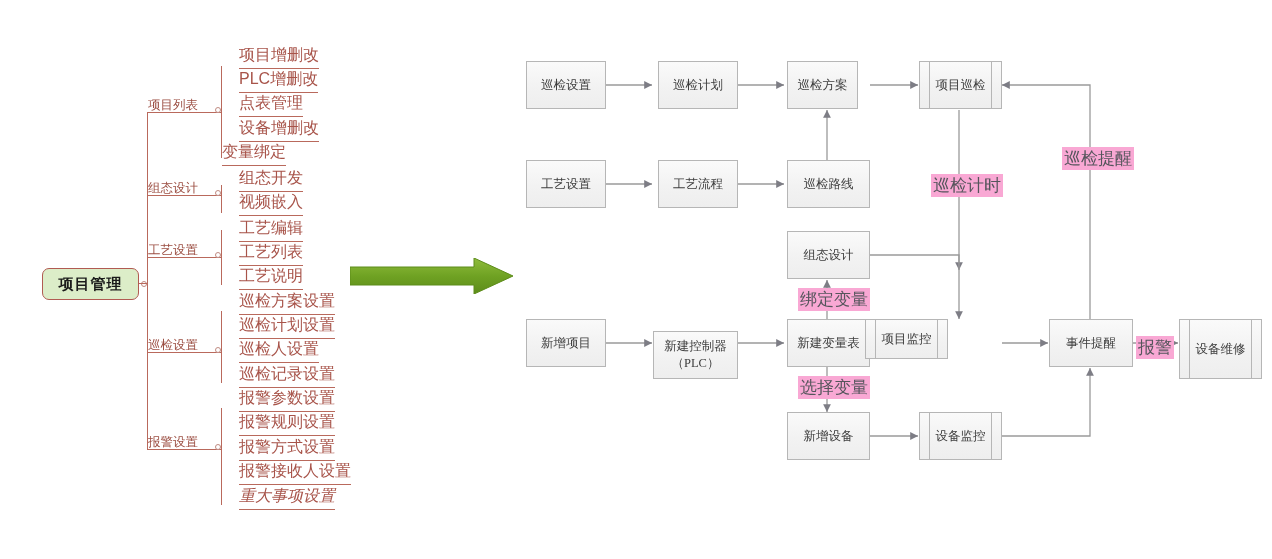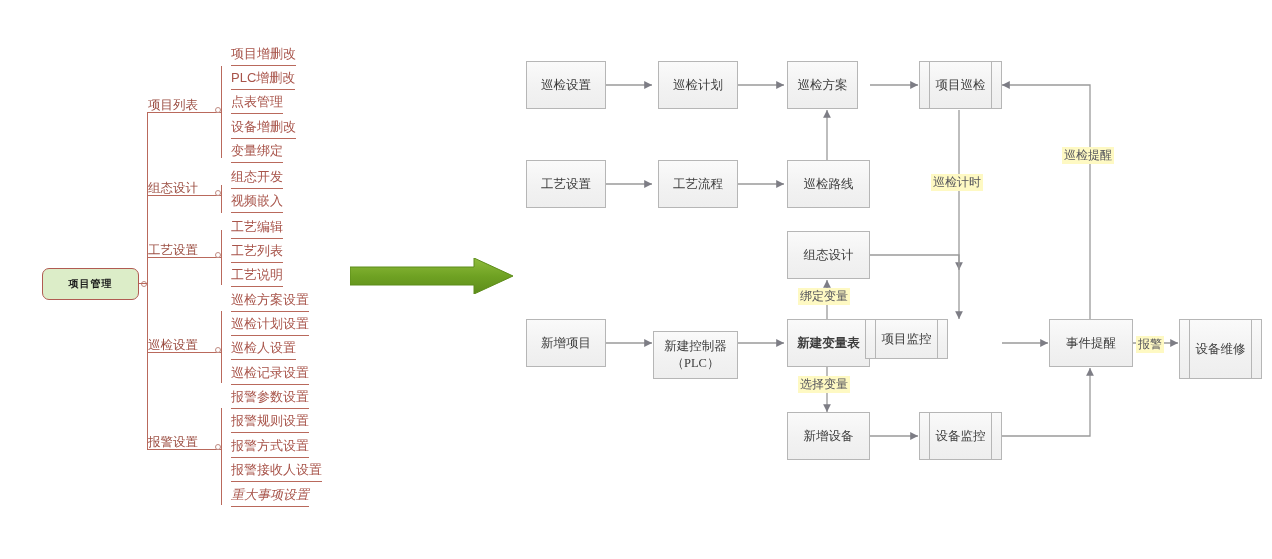--- a/index.html
+++ b/index.html
@@ -9,29 +9,29 @@
     overflow:hidden;position:relative;
   }
   #stage{position:absolute;left:0;top:0;width:1272px;height:559px;}
 
   
   .mm{position:absolute;left:0;top:0;width:520px;height:559px;}
   .mm-root{
     position:absolute;left:42px;top:268px;width:97px;height:32px;
     background:#dcedc8;border:1.5px solid #b15b52;border-radius:7px;
     display:flex;align-items:center;justify-content:center;
-    font-size:10px;font-weight:bold;color:#1a1a1a;letter-spacing:1px;
+    font-size:15px;font-weight:bold;color:#1a1a1a;letter-spacing:1px;
     box-sizing:border-box;
   }
   .mm-branch{
     position:absolute;font-size:12.5px;color:#9c4f43;white-space:nowrap;
   }
   .mm-leaf{
-    position:absolute;font-size:13px;color:#a8544a;white-space:nowrap;
-    padding-bottom:2px;border-bottom:1.3px solid #b9695c;
+    position:absolute;font-size:16px;color:#a8544a;white-space:nowrap;
+    padding-bottom:2px;border-bottom:1.3px solid #b9695c;margin-left:8px;
   }
   .mm-dot{
     position:absolute;width:6px;height:6px;border-radius:50%;
     border:1px solid #c08b82;background:#fff;box-sizing:border-box;
   }
   .mm-line{position:absolute;background:#b9695c;}
   .mm-vline{width:1.3px;}
   .mm-hline{height:1.3px;}
 
   
@@ -47,23 +47,23 @@
     display:flex;align-items:center;justify-content:center;
     font-size:12.5px;color:#3d3d3d;line-height:1.35;text-align:center;
     font-family:"Liberation Serif","DejaVu Serif",serif;
   }
   .node.pre::before,.node.pre::after{
     content:"";position:absolute;top:0;bottom:0;width:1px;background:#b6b6b6;
   }
   .node.pre::before{left:9px;}
   .node.pre::after{right:9px;}
   .edge-label{
-    position:absolute;font-size:12px;color:#55555c;white-space:nowrap;
+    position:absolute;font-size:17px;color:#55555c;white-space:nowrap;
     font-family:"Liberation Serif","DejaVu Serif",serif;
-    background:#fef9c3;padding:0 2px;
+    background:#f9a8d4;padding:0 2px;
   }
 </style>
 </head>
 <body>
 
 <div id="stage">
 
   <div class="mm">
 
     <div class="mm-root">项目管理</div>
@@ -93,21 +93,21 @@
     <div class="mm-line mm-vline" style="left:221px;top:66px;height:92px;"></div>
     <div class="mm-line mm-vline" style="left:221px;top:185px;height:28px;"></div>
     <div class="mm-line mm-vline" style="left:221px;top:230px;height:55px;"></div>
     <div class="mm-line mm-vline" style="left:221px;top:311px;height:72px;"></div>
     <div class="mm-line mm-vline" style="left:221px;top:408px;height:97px;"></div>
 
     <div class="mm-leaf" style="left:231px;top:45px;">项目增删改</div>
     <div class="mm-leaf" style="left:231px;top:69px;">PLC增删改</div>
     <div class="mm-leaf" style="left:231px;top:93px;">点表管理</div>
     <div class="mm-leaf" style="left:231px;top:118px;">设备增删改</div>
-    <div class="mm-leaf" style="left:231px;top:142px;text-align:right;">变量绑定</div>
+    <div class="mm-leaf" style="left:214px;top:142px;text-align:right;">变量绑定</div>
 
     <div class="mm-leaf" style="left:231px;top:168px;">组态开发</div>
     <div class="mm-leaf" style="left:231px;top:192px;">视频嵌入</div>
 
     <div class="mm-leaf" style="left:231px;top:218px;">工艺编辑</div>
     <div class="mm-leaf" style="left:231px;top:242px;">工艺列表</div>
     <div class="mm-leaf" style="left:231px;top:266px;">工艺说明</div>
 
     <div class="mm-leaf" style="left:231px;top:291px;">巡检方案设置</div>
     <div class="mm-leaf" style="left:231px;top:315px;">巡检计划设置</div>
@@ -184,21 +184,21 @@
 
     <div class="node" style="left:787px;top:231px;width:83px;height:48px;">组态设计</div>
 
     <div class="node" style="left:526px;top:319px;width:80px;height:48px;">新增项目</div>
     <div class="node" style="left:653px;top:331px;width:85px;height:48px;">
       <span style="display:block;">
         <span>新建控制器</span><br>
         <span>（PLC）</span>
       </span>
     </div>
-    <div class="node" style="left:787px;top:319px;width:83px;height:48px;font-weight:bold;">新建变量表</div>
+    <div class="node" style="left:787px;top:319px;width:83px;height:48px;">新建变量表</div>
     <div class="node pre" style="left:865px;top:319px;width:83px;height:40px;">项目监控</div>
     <div class="node" style="left:1049px;top:319px;width:84px;height:48px;">事件提醒</div>
     <div class="node pre" style="left:1179px;top:319px;width:83px;height:60px;">设备维修</div>
 
     <div class="node" style="left:787px;top:412px;width:83px;height:48px;">新增设备</div>
     <div class="node pre" style="left:919px;top:412px;width:83px;height:48px;">设备监控</div>
 
     <div class="edge-label" style="left:931px;top:174px;">巡检计时</div>
     <div class="edge-label" style="left:1062px;top:147px;">巡检提醒</div>
     <div class="edge-label" style="left:798px;top:288px;">绑定变量</div>

